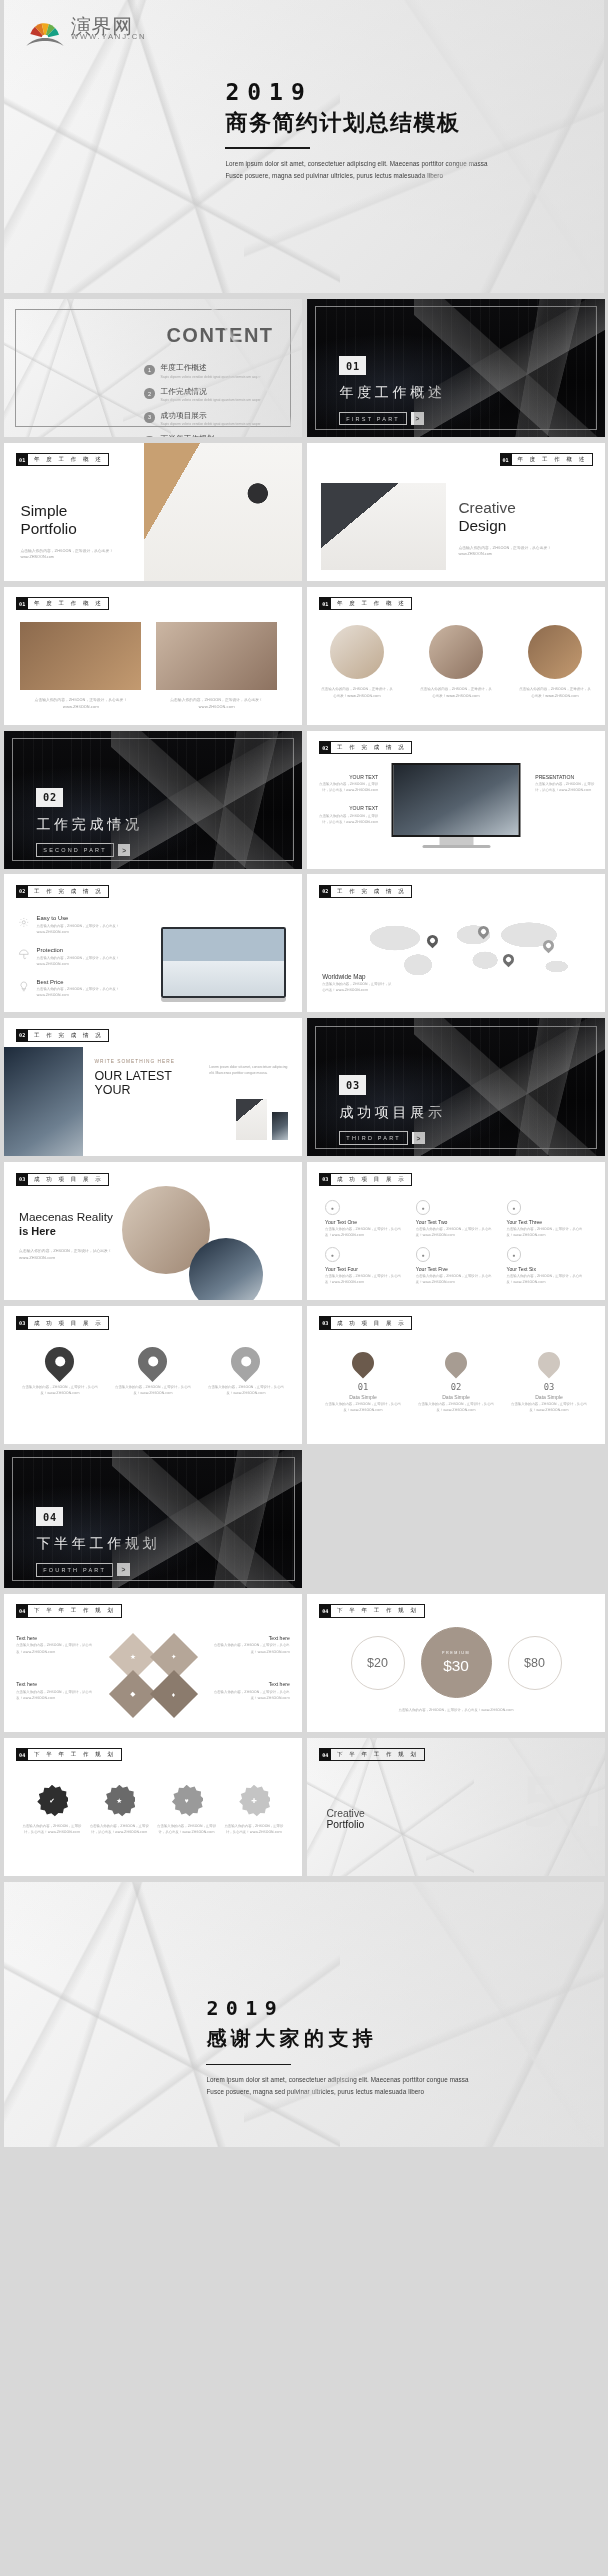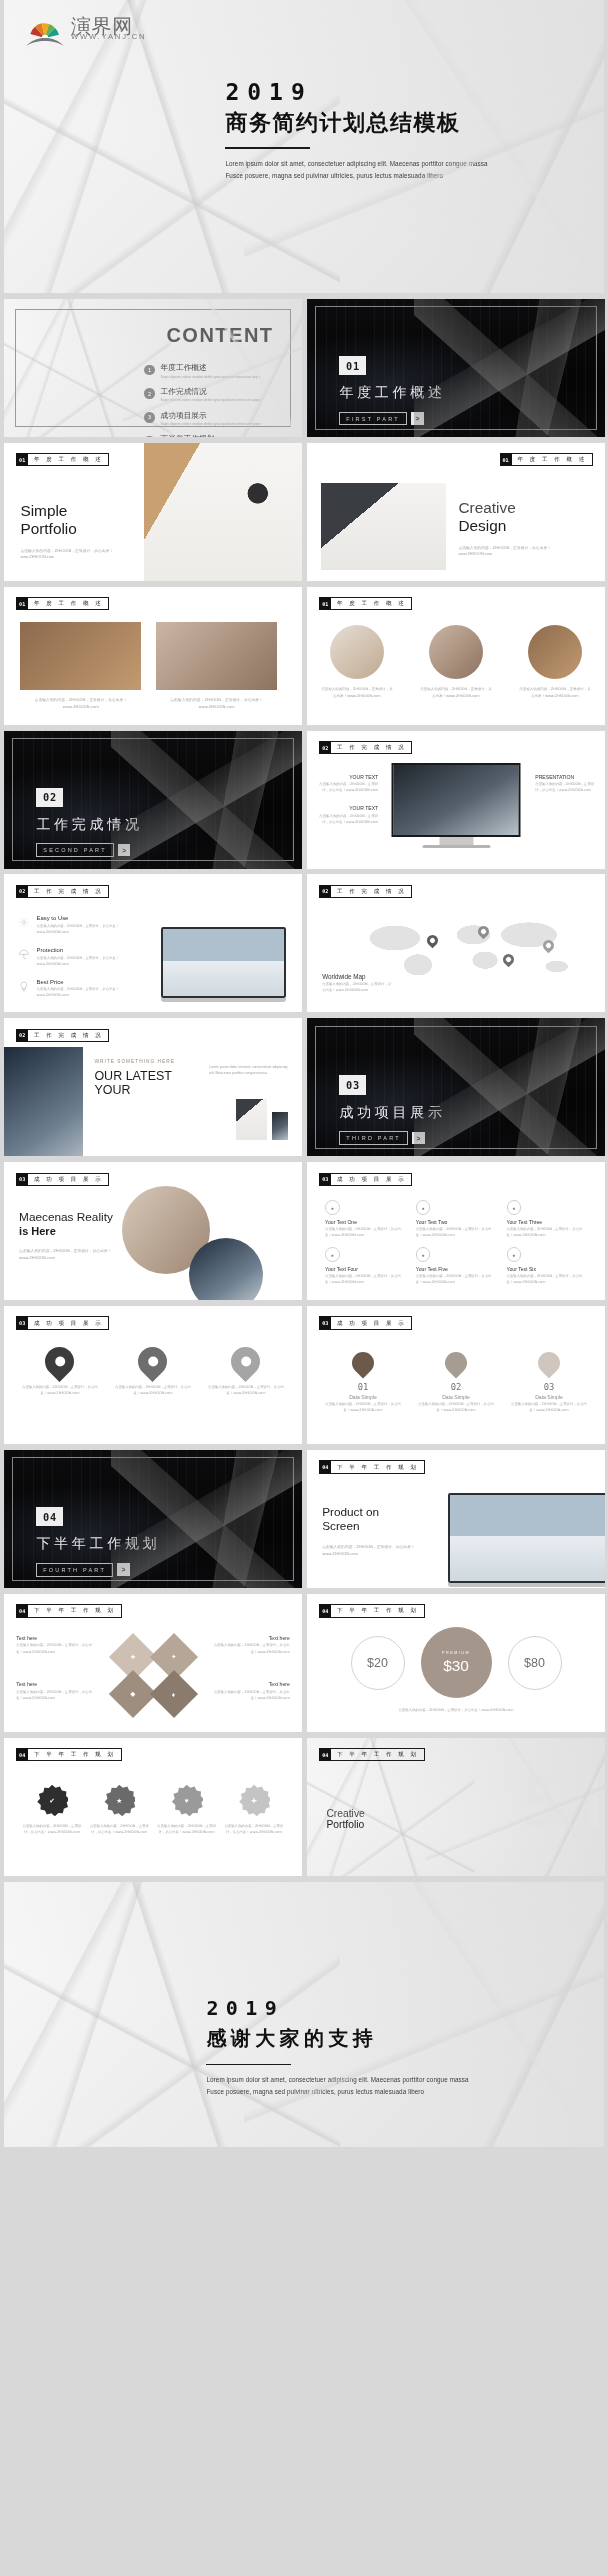--- a/index.html
+++ b/index.html
@@ -634,35 +634,20 @@
       <div class="sec-in">
         <div class="sec-num mono">04</div>
         <div class="sec-title cn">下半年工作规划</div>
         <div class="sec-btm">
           <div class="sec-part">FOURTH PART</div>
           <div class="sec-arrow">&gt;</div>
         </div>
       </div>
     </div>
 
-    <div class="slide">
-      <div class="hdr">
-        <div class="hdr-n mono">04</div>
-        <div class="hdr-t cn">下 半 年 工 作 规 划</div>
-      </div>
-      <div style="position:absolute;left:14.7px;top:56px;width:103px;">
-        <div class="big-en" style="font-size:11.8px;">Product on</div>
-        <div class="big-en" style="font-size:11.8px;">Screen</div>
-        <div class="caption cn" style="margin-top:8.8px;">点击输入你的内容，ZHSOON，正等设计，从心出发！www.ZHSOON.com</div>
-      </div>
-      <div class="laptop" style="right:-11.8px;top:43px;width:168px;">
-        <div class="lap-screen ph mount" style="height:90px;"></div>
-        <div class="lap-base"></div>
-      </div>
-    </div>
   </div>
 
   <div class="row">
     <div class="slide">
       <div class="hdr">
         <div class="hdr-n mono">04</div>
         <div class="hdr-t cn">下 半 年 工 作 规 划</div>
       </div>
       <div style="position:absolute;left:11.8px;top:41px;width:79px;">
         <div class="ttl-sm">Text here</div>

